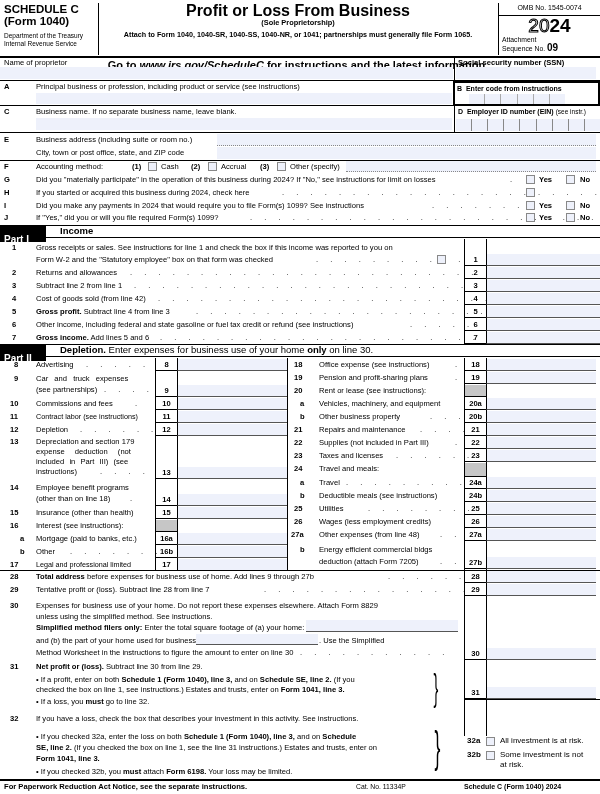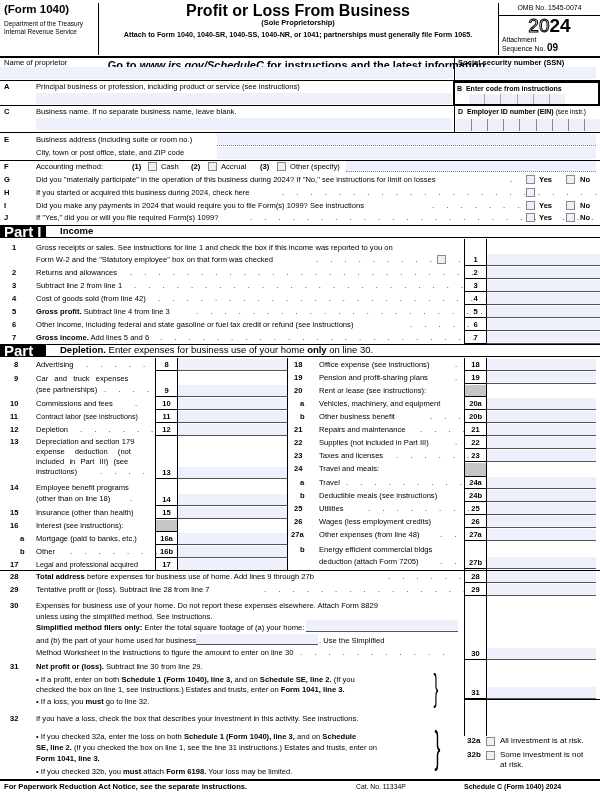--- a/index.html
+++ b/index.html
@@ -14,30 +14,31 @@
 .title{font-weight:bold;font-size:16px;text-align:center}
 .center{text-align:center}
 .b{font-weight:bold}
 .i{font-style:italic}
 .row{position:absolute;left:0;width:600px;height:12px;font-size:7.6px;line-height:12px;white-space:nowrap}
 .lt{position:absolute;left:4px;font-weight:bold}
 .tx{position:absolute;left:36px}
 .cb{display:inline-block;width:9px;height:9px;border:1px solid #888;background:#eef1fb;vertical-align:middle;position:absolute}
 .dots{color:#000;letter-spacing:5px}
 .partbar{position:absolute;left:0;width:600px;height:13px;border-top:1.5px solid #000;border-bottom:1px solid #000}
-.partlabel{position:absolute;left:0;top:0;height:11px;background:#000;color:#fff;font-weight:bold;font-size:15px;padding:0 4px;line-height:11px;width:46px}
+.partlabel{position:absolute;left:0;top:0;height:11px;background:#000;color:#fff;font-weight:bold;font-size:10px;padding:8px 4px;line-height:11px;width:46px}
 .lnbox{position:absolute;font-weight:bold;font-size:7.6px;line-height:11px;text-align:center;border-left:1px solid #000;border-bottom:1px solid #000}
 .amt{position:absolute;border-bottom:1px solid #555;border-left:1px solid #000}
 .gray{background:#c6c6c6}
 .small{font-size:7.2px}
 </style>
 </head>
 <body>
 
 <div class="abs hdr-left">
+  <div class="sched">SCHEDULE C</div>
   <div class="sched">(Form 1040)</div>
   <div class="dept">
     <div>Department of the Treasury</div>
     <div>Internal Revenue Service</div>
   </div>
 </div>
 <div class="vline" style="left:98px;top:3px;width:1px;height:52px"></div>
 <div class="abs center" style="left:99px;top:2px;width:398px">
   <div class="title">Profit or Loss From Business</div>
   <div class="b" style="font-size:7.4px;margin-top:-2px">(Sole Proprietorship)</div>
@@ -329,21 +330,21 @@
 <div class="row" style="top:546px">
     <span class="abs b" style="left:20px">b</span>
     <span class="tx">Other</span>
     <span class="abs dots" style="left:70px">. . . . . . .</span>
   </div>
 <div class="lnbox" style="left:155px;top:546px;width:22px;height:12px">16b</div>
 <div class="amt fill" style="left:177px;top:546px;width:110px;height:12px"></div>
 
 <div class="row" style="top:559px">
     <span class="abs b" style="left:10px">17</span>
-    <span class="tx small">Legal and professional acquired</span>
+    <span class="tx small">Legal and professional limited</span>
   </div>
 <div class="lnbox" style="left:155px;top:559px;width:22px;height:12px">17</div>
 <div class="amt fill" style="left:177px;top:559px;width:110px;height:12px"></div>
 
 <div class="vline" style="left:464px;top:358px;width:1px;height:212px"></div>
 <div class="vline" style="left:486px;top:358px;width:1px;height:212px"></div>
 
 <div class="row" style="top:359px;left:0">
     <span class="abs b" style="left:294px">18</span>
     <span class="abs" style="left:319px">Office expense (see instructions)</span>
@@ -368,21 +369,21 @@
 
 <div class="row" style="top:398px">
     <span class="abs b" style="left:300px">a</span>
     <span class="abs" style="left:319px">Vehicles, machinery, and equipment</span>
   </div>
 <div class="lnbox" style="left:464px;top:398px;width:22px;height:12px">20a</div>
 <div class="amt fill" style="left:486px;top:398px;width:110px;height:12px"></div>
 
 <div class="row" style="top:411px">
     <span class="abs b" style="left:300px">b</span>
-    <span class="abs" style="left:319px">Other business benefit</span>
+    <span class="abs" style="left:319px">Other business property</span>
     <span class="abs dots" style="left:430px">. . .</span>
   </div>
 <div class="lnbox" style="left:464px;top:411px;width:22px;height:12px">20b</div>
 <div class="amt fill" style="left:486px;top:411px;width:110px;height:12px"></div>
 
 <div class="row" style="top:424px">
     <span class="abs b" style="left:294px">21</span>
     <span class="abs" style="left:319px">Repairs and maintenance</span>
     <span class="abs dots" style="left:420px">. . . .</span>
   </div>

